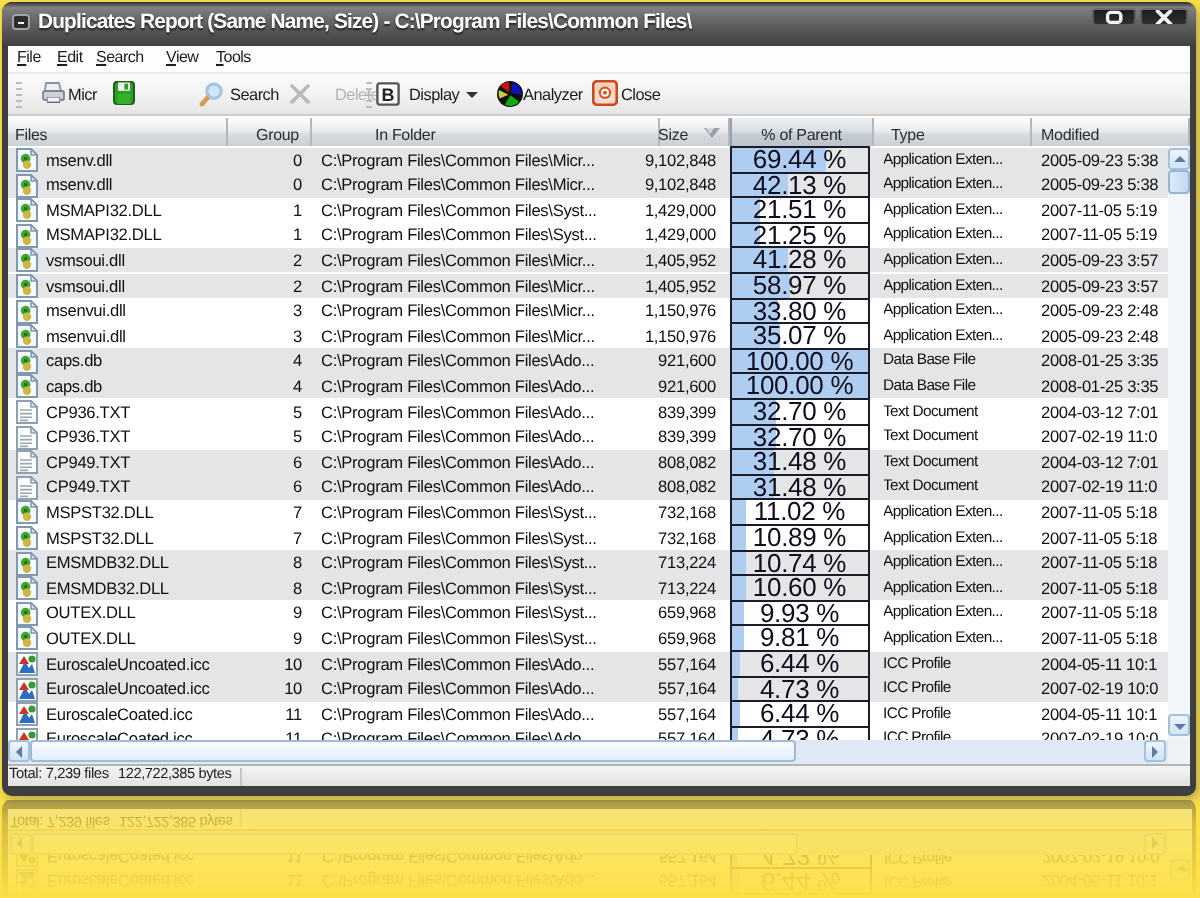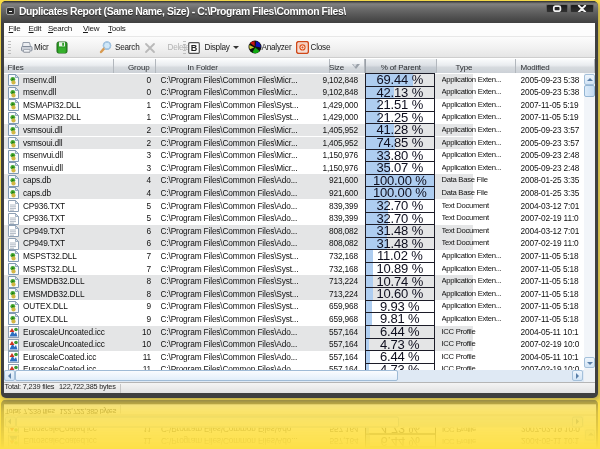--- a/index.html
+++ b/index.html
@@ -27,21 +27,21 @@
  background:linear-gradient(180deg,#fcfcfc,#f1f1f1 55%,#e5e5e5);border-bottom:1px solid #cecece;border-top:1px solid #e8e8e8;}
 .grip{position:absolute;left:4px;top:4px;width:3px;height:13px;
  background:repeating-linear-gradient(180deg,#bdbdbd 0,#bdbdbd 1px,transparent 1px,transparent 3px);}
 .tbtxt{position:absolute;top:6px;font-size:8.2px;letter-spacing:-0.25px;color:#1a1a1a;white-space:nowrap;}
 .tbico{position:absolute;top:3px;}
 .hdr{position:absolute;left:0;top:36.5px;width:591.5px;height:14.5px;
  background:linear-gradient(180deg,#fbfcfd,#e9ecef 45%,#d6dade 60%,#ccd1d7);border-bottom:1px solid #9ba1a8;}
 .hcell{position:absolute;top:0;height:13.5px;border-right:1px solid #b2b7bd;
  font-size:8px;letter-spacing:-0.15px;color:#2a2d31;padding-top:4px;}
 .rows{position:absolute;left:0;top:50.5px;width:580px;height:296.5px;overflow:hidden;background:#fff;}
-.row{position:absolute;left:0;width:469px;height:12.6px;font-size:8.3px;letter-spacing:-0.15px;color:#101010;white-space:nowrap;}
+.row{position:absolute;left:0;width:580px;height:12.6px;font-size:8.3px;letter-spacing:-0.15px;color:#101010;white-space:nowrap;}
 .row.g{background:#e4e5e6;}
 .cell{position:absolute;top:0;height:12.6px;line-height:12.6px;overflow:hidden;}
 .ric{position:absolute;left:4px;top:0.5px;}
 .pcell{position:absolute;left:361px;top:-0.5px;width:70.5px;height:13.6px;border:1px solid #1c1c28;
  font-size:13px;letter-spacing:-0.15px;line-height:12.6px;text-align:center;color:#0e0e1e;}
 .pfill{position:absolute;left:0;top:0;height:100%;background:#aecdf0;}
 .ptext{position:relative;}
 .vsb{position:absolute;left:580px;top:50.5px;width:11.5px;height:296px;background:#f2f5f9;}
 .hsb{position:absolute;left:0;top:347px;width:580px;height:12px;background:#dfe9f4;}
 .sbtn{position:absolute;background:linear-gradient(180deg,#eef5fc,#d2e4f5);border:1px solid #a4c0da;border-radius:2px;}
@@ -134,21 +134,21 @@
             </svg></span>
           <span class="tbtxt" style="left:307px;">Close</span>
           <span style="position:absolute;left:229.5px;top:9px;width:0;height:0;border-left:3px solid transparent;border-right:3px solid transparent;border-top:3.5px solid #333;"></span>
         </div>
         <div class="hdr">
           <div class="hcell" style="left:0px;width:110.5px;padding-left:4px;text-align:left;">Files</div>
           <div class="hcell" style="left:110.5px;width:41.5px;padding-right:5px;text-align:right;">Group</div>
           <div class="hcell" style="left:152px;width:147px;padding-left:5px;text-align:left;margin-left:27px;">In Folder</div>
           <div class="hcell" style="left:299px;width:62.5px;padding-right:20px;text-align:right;">Size</div>
           <div class="hcell" style="left:361.5px;width:71.5px;text-align:center;background:linear-gradient(180deg,#eef1f3,#dce0e5 45%,#c6ccd3 60%,#bcc3ca);border-left:1px solid #9aa0a7;">% of Parent</div>
-          <div class="hcell" style="left:433px;width:79px;padding-left:19px;text-align:left;">Type</div>
+          <div class="hcell" style="left:433px;width:79px;padding-left:9px;text-align:left;">Type</div>
           <div class="hcell" style="left:512px;width:79.5px;padding-left:5px;text-align:left;">Modified</div>
           <div style="position:absolute;left:348px;top:5px;width:0;height:0;border-left:4px solid transparent;border-right:4px solid transparent;border-top:5px solid #9aa1a9;"></div>
           <div style="position:absolute;left:349.5px;top:5px;width:0;height:0;border-left:2.5px solid transparent;border-right:2.5px solid transparent;border-top:3px solid #d5d9de;"></div>
         </div>
         <div class="rows">
           <div class="row g" style="top:0.5px">
             <span class="ric"><svg width="11" height="12" viewBox="0 0 11 12">
                 <path d="M0.5 0.5h7l3 3v8h-10z" fill="#f7fafc" stroke="#8099b3" stroke-width="1"></path>
                 <path d="M7.5 0.5v3h3z" fill="#d8e4f0" stroke="#8099b3" stroke-width="0.8"></path>
                 <circle cx="4.8" cy="5.3" r="2.4" fill="#43a831"></circle>
@@ -249,21 +249,21 @@
                 <circle cx="4.8" cy="5.3" r="2.4" fill="#43a831"></circle>
                 <circle cx="5.5" cy="8.4" r="2.1" fill="#d2b642"></circle>
                 <circle cx="4.8" cy="5.3" r="0.9" fill="#1e6f14"></circle>
               </svg></span>
             <span class="cell" style="left:19.5px;width:90px;">vsmsoui.dll</span>
             <span class="cell" style="left:111.5px;width:36px;text-align:right;">2</span>
             <span class="cell" style="left:157px;width:141px;">C:\Program Files\Common Files\Micr...</span>
             <span class="cell" style="left:270px;width:84.5px;text-align:right;">1,405,952</span>
             <div class="pcell">
               <div class="pfill" style="width:29.3px"></div>
-              <div class="ptext">74.85 %</div>
+              <div class="ptext">58.97 %</div>
             </div>
             <span class="cell" style="left:438px;width:76px;font-size:7.7px;letter-spacing:-0.3px;">Application Exten...</span>
             <span class="cell" style="left:517px;width:63px;">2005-09-23 3:57</span>
           </div>
           <div class="row" style="top:76.1px">
             <span class="ric"><svg width="11" height="12" viewBox="0 0 11 12">
                 <path d="M0.5 0.5h7l3 3v8h-10z" fill="#f7fafc" stroke="#8099b3" stroke-width="1"></path>
                 <path d="M7.5 0.5v3h3z" fill="#d8e4f0" stroke="#8099b3" stroke-width="0.8"></path>
                 <circle cx="4.8" cy="5.3" r="2.4" fill="#43a831"></circle>
                 <circle cx="5.5" cy="8.4" r="2.1" fill="#d2b642"></circle>

